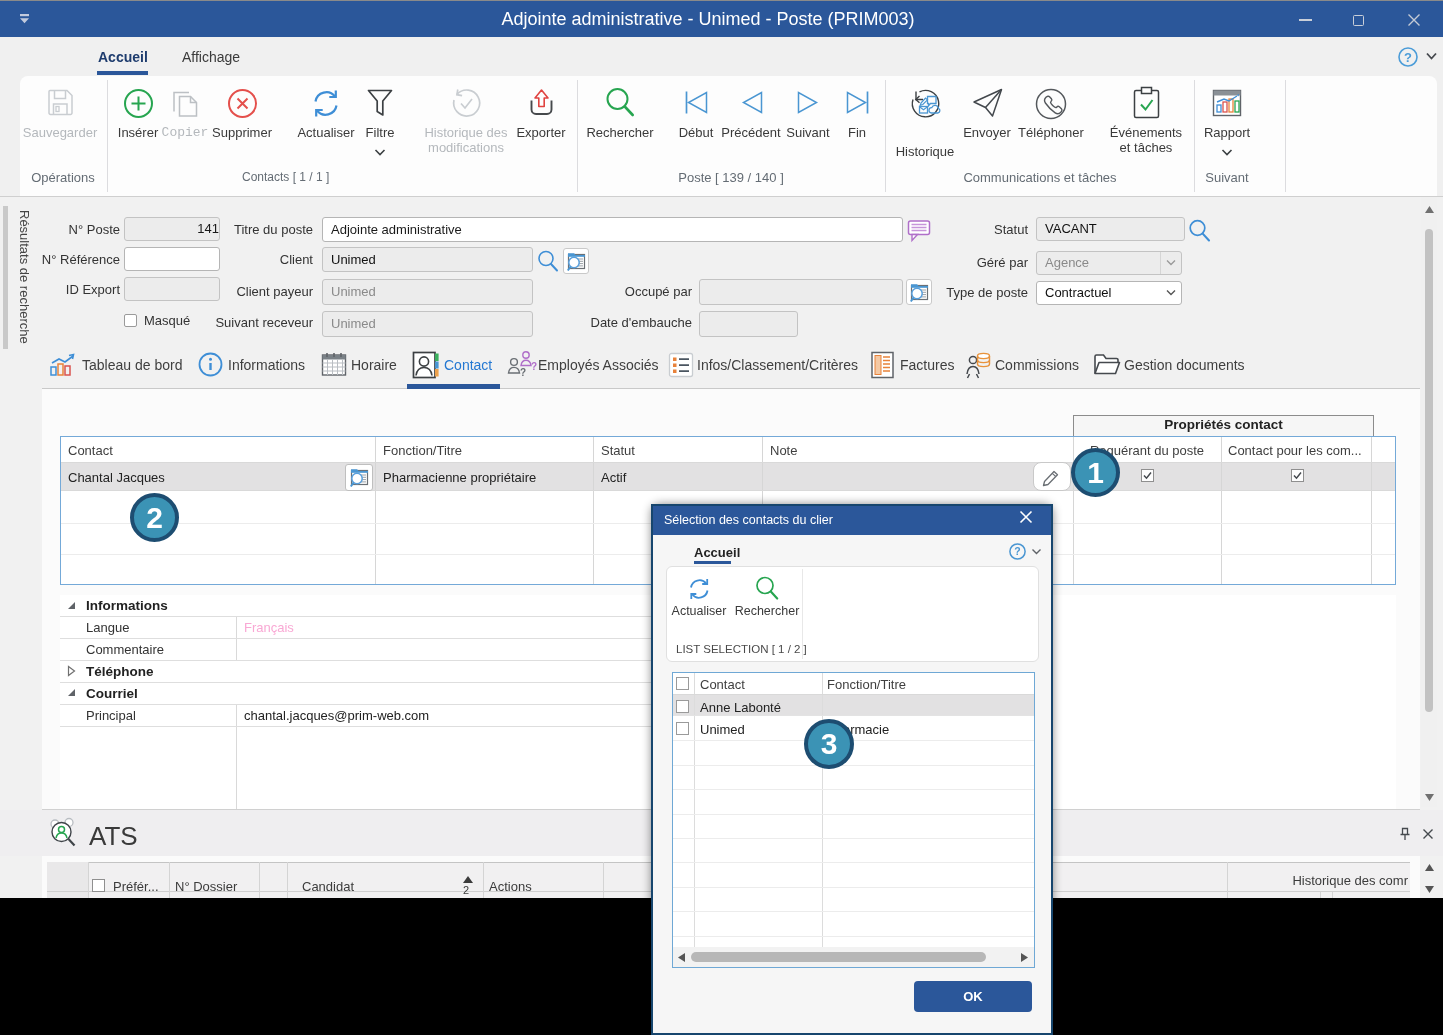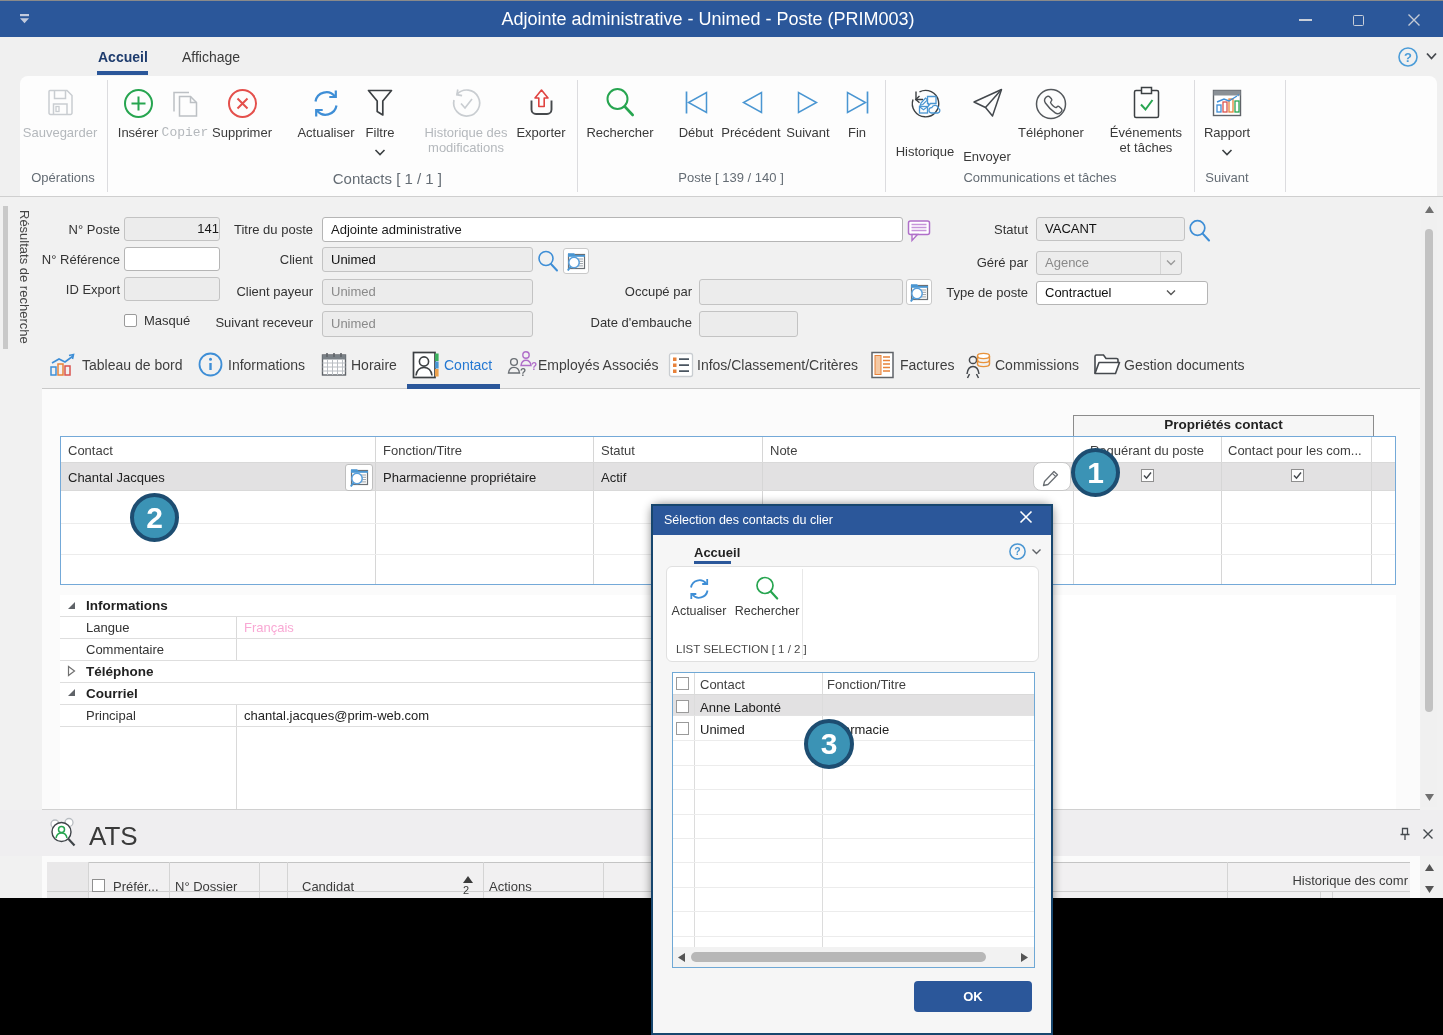--- a/index.html
+++ b/index.html
@@ -44,21 +44,21 @@
 <div class="abs" style="left:0;top:196px;width:1443px;height:1px;background:#cfcfcf;"></div>
 <div id="ribbon">
 
 <div class="abs" style="left:107px;top:80px;width:1px;height:112px;background:#dcdcdf;"></div>
 <div class="abs" style="left:577px;top:80px;width:1px;height:112px;background:#dcdcdf;"></div>
 <div class="abs" style="left:885px;top:80px;width:1px;height:112px;background:#dcdcdf;"></div>
 <div class="abs" style="left:1194px;top:80px;width:1px;height:112px;background:#dcdcdf;"></div>
 <div class="abs" style="left:1285px;top:80px;width:1px;height:112px;background:#dcdcdf;"></div>
 
 <div class="txt" style="left:13px;top:170px;width:100px;text-align:center;font-size:13px;color:#646c74;">Opérations</div>
-<div class="txt" style="left:242px;top:170px;width:200px;text-align:right;font-size:15px;color:#646c74;">Contacts [ 1 / 1 ]</div>
+<div class="txt" style="left:242px;top:170px;width:200px;text-align:left;font-size:12px;color:#646c74;">Contacts [ 1 / 1 ]</div>
 <div class="txt" style="left:631px;top:170px;width:200px;text-align:center;font-size:13px;color:#646c74;">Poste [ 139 / 140 ]</div>
 <div class="txt" style="left:890px;top:170px;width:300px;text-align:center;font-size:13px;color:#646c74;">Communications et tâches</div>
 <div class="txt" style="left:1177px;top:170px;width:100px;text-align:center;font-size:13px;color:#646c74;">Suivant</div>
 
 <svg class="abs" style="left:46px;top:88px;" width="29" height="29" viewBox="0 0 29 29">
   <path d="M4 2.5h17l5 5V25a1.5 1.5 0 0 1-1.5 1.5h-20A1.5 1.5 0 0 1 3 25V3.5A1 1 0 0 1 4 2.5z" fill="none" stroke="#c9cdd1" stroke-width="1.5"></path>
   <path d="M8.5 2.5v8h11v-8" fill="none" stroke="#c9cdd1" stroke-width="1.5"></path>
   <path d="M7.5 26v-10h13.5v10" fill="none" stroke="#c9cdd1" stroke-width="1.5"></path>
   <rect x="10" y="18.5" width="3" height="5" fill="none" stroke="#c9cdd1" stroke-width="1.3"></rect>
 </svg>
@@ -149,21 +149,21 @@
   <rect x="10.5" y="18.5" width="8" height="6.5" fill="none" stroke="#4a96d2" stroke-width="1.3"></rect>
   <path d="M10.5 18.8l4 3 4-3" fill="none" stroke="#4a96d2" stroke-width="1.1"></path>
   <path d="M22.5 25a2.7 2.7 0 0 1 .3-5.4 3.4 3.4 0 0 1 6.6.8 2.4 2.4 0 0 1-.6 4.6z" fill="none" stroke="#4a96d2" stroke-width="1.3"></path>
 </svg>
 <div class="txt" style="left:875px;top:125px;width:100px;text-align:center;font-size:13px;color:#3a3a3a;margin-top:19px;">Historique</div>
 
 <svg class="abs" style="left:971px;top:87px;" width="33" height="32" viewBox="0 0 33 32">
   <path d="M3 15L30.5 2.5 21.5 29l-7-8.5z" fill="none" stroke="#43484d" stroke-width="1.5" stroke-linejoin="round"></path>
   <path d="M30.5 2.5L14.5 20.5" fill="none" stroke="#43484d" stroke-width="1.5"></path>
 </svg>
-<div class="txt" style="left:937px;top:125px;width:100px;text-align:center;font-size:13px;color:#3a3a3a;margin-top:24px;">Envoyer</div>
+<div class="txt" style="left:937px;top:125px;width:100px;text-align:center;font-size:13px;color:#3a3a3a;">Envoyer</div>
 
 <svg class="abs" style="left:1035px;top:88px;" width="32" height="32" viewBox="0 0 32 32">
   <circle cx="16" cy="16" r="14.5" fill="none" stroke="#54585c" stroke-width="1.5"></circle>
   <path d="M11 9.3c1.2-1.2 2.7-1.5 3.5-.6l1.9 2.1c.7.8.5 1.9-.4 2.7-.6.5-.6 1.2.1 2.1a17 17 0 0 0 3.4 3.4c.9.7 1.6.8 2.1.2.8-.9 1.9-1.1 2.7-.4l2.1 1.9c.9.8.6 2.3-.6 3.5-1.5 1.5-3.8 1.8-5.6.6a37 37 0 0 1-9.8-9.8c-1.2-1.8-.9-4.2.6-5.7z" fill="none" stroke="#54585c" stroke-width="1.4"></path>
 </svg>
 <div class="txt" style="left:1001px;top:125px;width:100px;text-align:center;font-size:13px;color:#3a3a3a;">Téléphoner</div>
 
 <svg class="abs" style="left:1132px;top:86px;" width="29" height="34" viewBox="0 0 29 34">
   <rect x="2.5" y="4.5" width="24" height="27" rx="1.5" fill="none" stroke="#3c4043" stroke-width="1.5"></rect>
   <rect x="9.5" y="1.5" width="10" height="6" fill="#fdfdfd" stroke="#3c4043" stroke-width="1.5"></rect>
@@ -268,21 +268,21 @@
 </svg>
 
 <div class="lbl" style="left:828px;top:255px;width:200px;">Géré par</div>
 <div class="inp" style="left:1036px;top:251px;width:146px;height:24px;line-height:22px;padding-left:8px;color:#8a8a8a;">Agence</div>
 <div class="abs" style="left:1160px;top:252px;width:1px;height:22px;background:#d5d5d5;"></div>
 <svg class="abs" style="left:1165px;top:259px;" width="12" height="8" viewBox="0 0 12 8">
       <path d="M2 1.5l4 4 4-4" fill="none" stroke="#9a9a9a" stroke-width="1.4"></path>
     </svg>
 
 <div class="lbl" style="left:828px;top:285px;width:200px;">Type de poste</div>
-<div class="inp white" style="left:1036px;top:281px;width:172px;height:24px;line-height:22px;padding-left:8px;color:#111;">Contractuel</div>
+<div class="inp white" style="left:1036px;top:281px;width:146px;height:24px;line-height:22px;padding-left:8px;color:#111;">Contractuel</div>
 <svg class="abs" style="left:1165px;top:289px;" width="12" height="8" viewBox="0 0 12 8">
       <path d="M2 1.5l4 4 4-4" fill="none" stroke="#555" stroke-width="1.4"></path>
     </svg>
 </div>
 
 <div id="tabstrip">
 <div class="abs" style="left:42px;top:388px;width:1378px;height:1px;background:#c9c9c9;"></div>
 <div class="abs" style="left:407px;top:384px;width:93px;height:5px;background:#2b579a;"></div>
 
 <svg class="abs" style="left:49px;top:351px;" width="28" height="28" viewBox="0 0 28 28">

